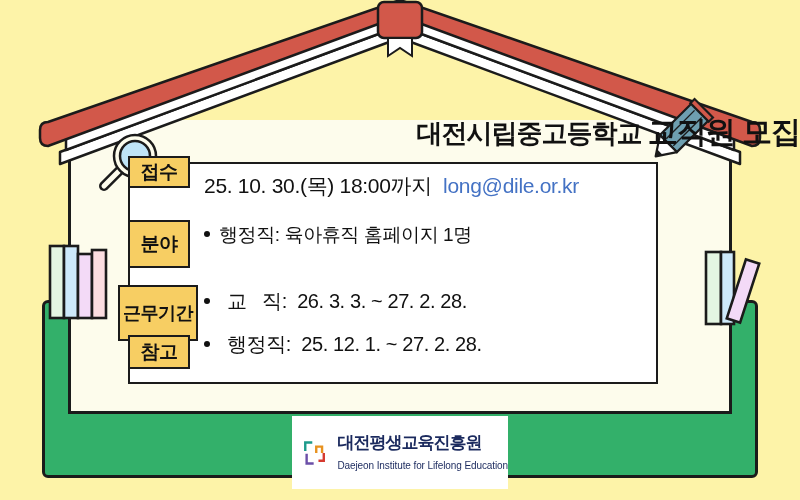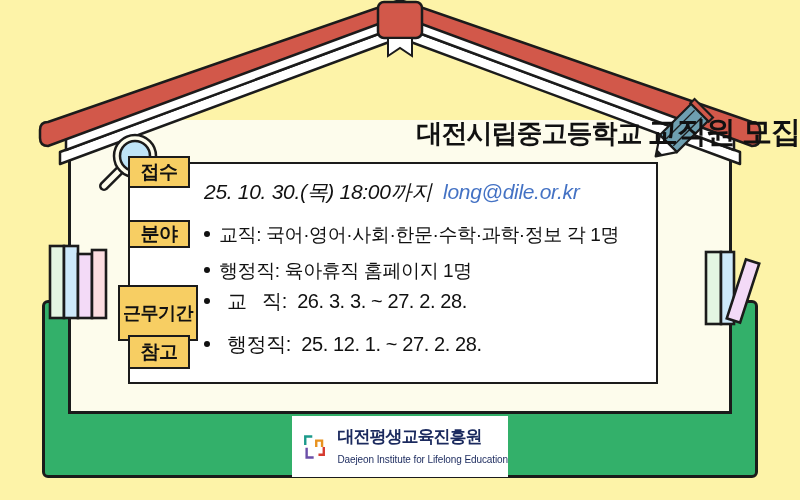--- a/index.html
+++ b/index.html
@@ -80,37 +80,36 @@
     box-sizing: border-box;
     display: flex;
     align-items: center;
     justify-content: center;
     color: #111111;
     font-weight: bold;
     letter-spacing: -0.5px;
     white-space: nowrap;
   }
   .chip-receipt { left: 128px; top: 156px; width: 62px; height: 32px; font-size: 19px; }
-  .chip-field   { left: 128px; top: 220px; width: 62px; height: 28px; font-size: 19px; }
+  .chip-field   { left: 128px; top: 220px; width: 62px; height: 48px; font-size: 19px; }
   .chip-period  { left: 118px; top: 285px; width: 80px; height: 56px; font-size: 18px; }
   .chip-note    { left: 128px; top: 335px; width: 62px; height: 34px; font-size: 19px; }
 
   
   .cell {
     position: absolute;
     color: #111111;
     white-space: nowrap;
   }
 
   .line-receipt {
     left: 204px;
-    top: 178px;
+    top: 172px;
     font-size: 21px;
     letter-spacing: -0.3px;
-    font-style: italic;
   }
   .link-blue { color: #4472C4; }
 
   .bullet-block {
     position: absolute;
     left: 204px;
   }
   .bullet-block .bl {
     display: flex;
     align-items: baseline;
@@ -159,21 +158,21 @@
     white-space: nowrap;
   }
   .title .t-strong { font-size: 30px; }
 
   
   .logo-plate {
     position: absolute;
     left: 292px;
     top: 416px;
     width: 216px;
-    height: 61px;
+    height: 73px;
     background: #ffffff;
     display: flex;
     align-items: center;
     padding-left: 10px;
     box-sizing: border-box;
   }
   .logo-text { margin-left: 8px; line-height: 1; }
   .logo-ko {
     font-size: 17px;
     font-weight: bold;
@@ -250,24 +249,20 @@
 
   <div class="content-card"></div>
 
   <div class="chip chip-receipt">접수</div>
   <div class="cell line-receipt">
     <span>25. 10. 30.(목) 18:00까지</span><span>&nbsp;&nbsp;</span><span class="link-blue">long@dile.or.kr</span>
   </div>
 
   <div class="chip chip-field">분야</div>
   <div class="bullet-block block-field">
-    <div class="bl">
-      <span class="dot"></span>
-      <span>교직: 국어·영어·사회·한문·수학·과학·정보 각 1명</span>
-    </div>
     <div class="bl">
       <span class="dot"></span>
       <span>행정직: 육아휴직 홈페이지 1명</span>
     </div>
   </div>
 
   <div class="chip chip-period">근무기간</div>
   <div class="bullet-block block-period">
     <div class="bl">
       <span class="dot"></span>

